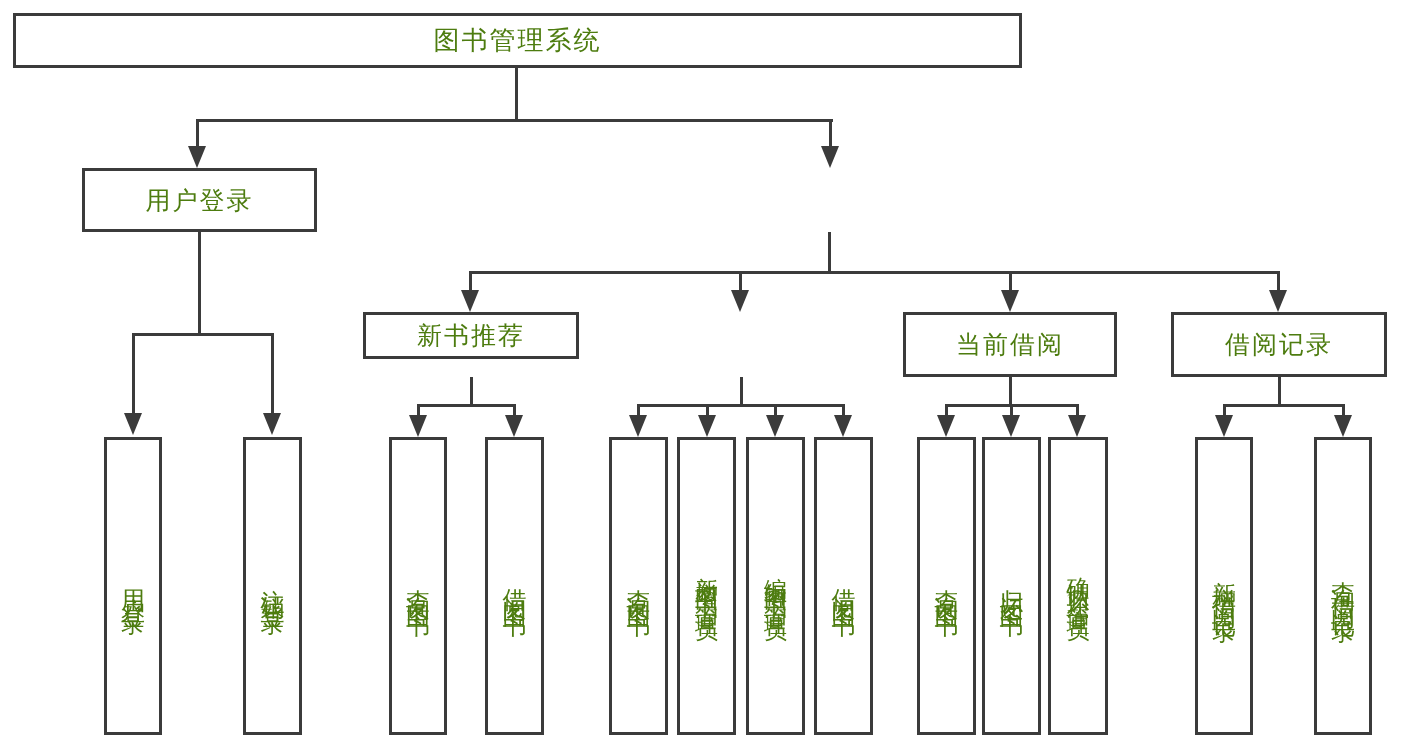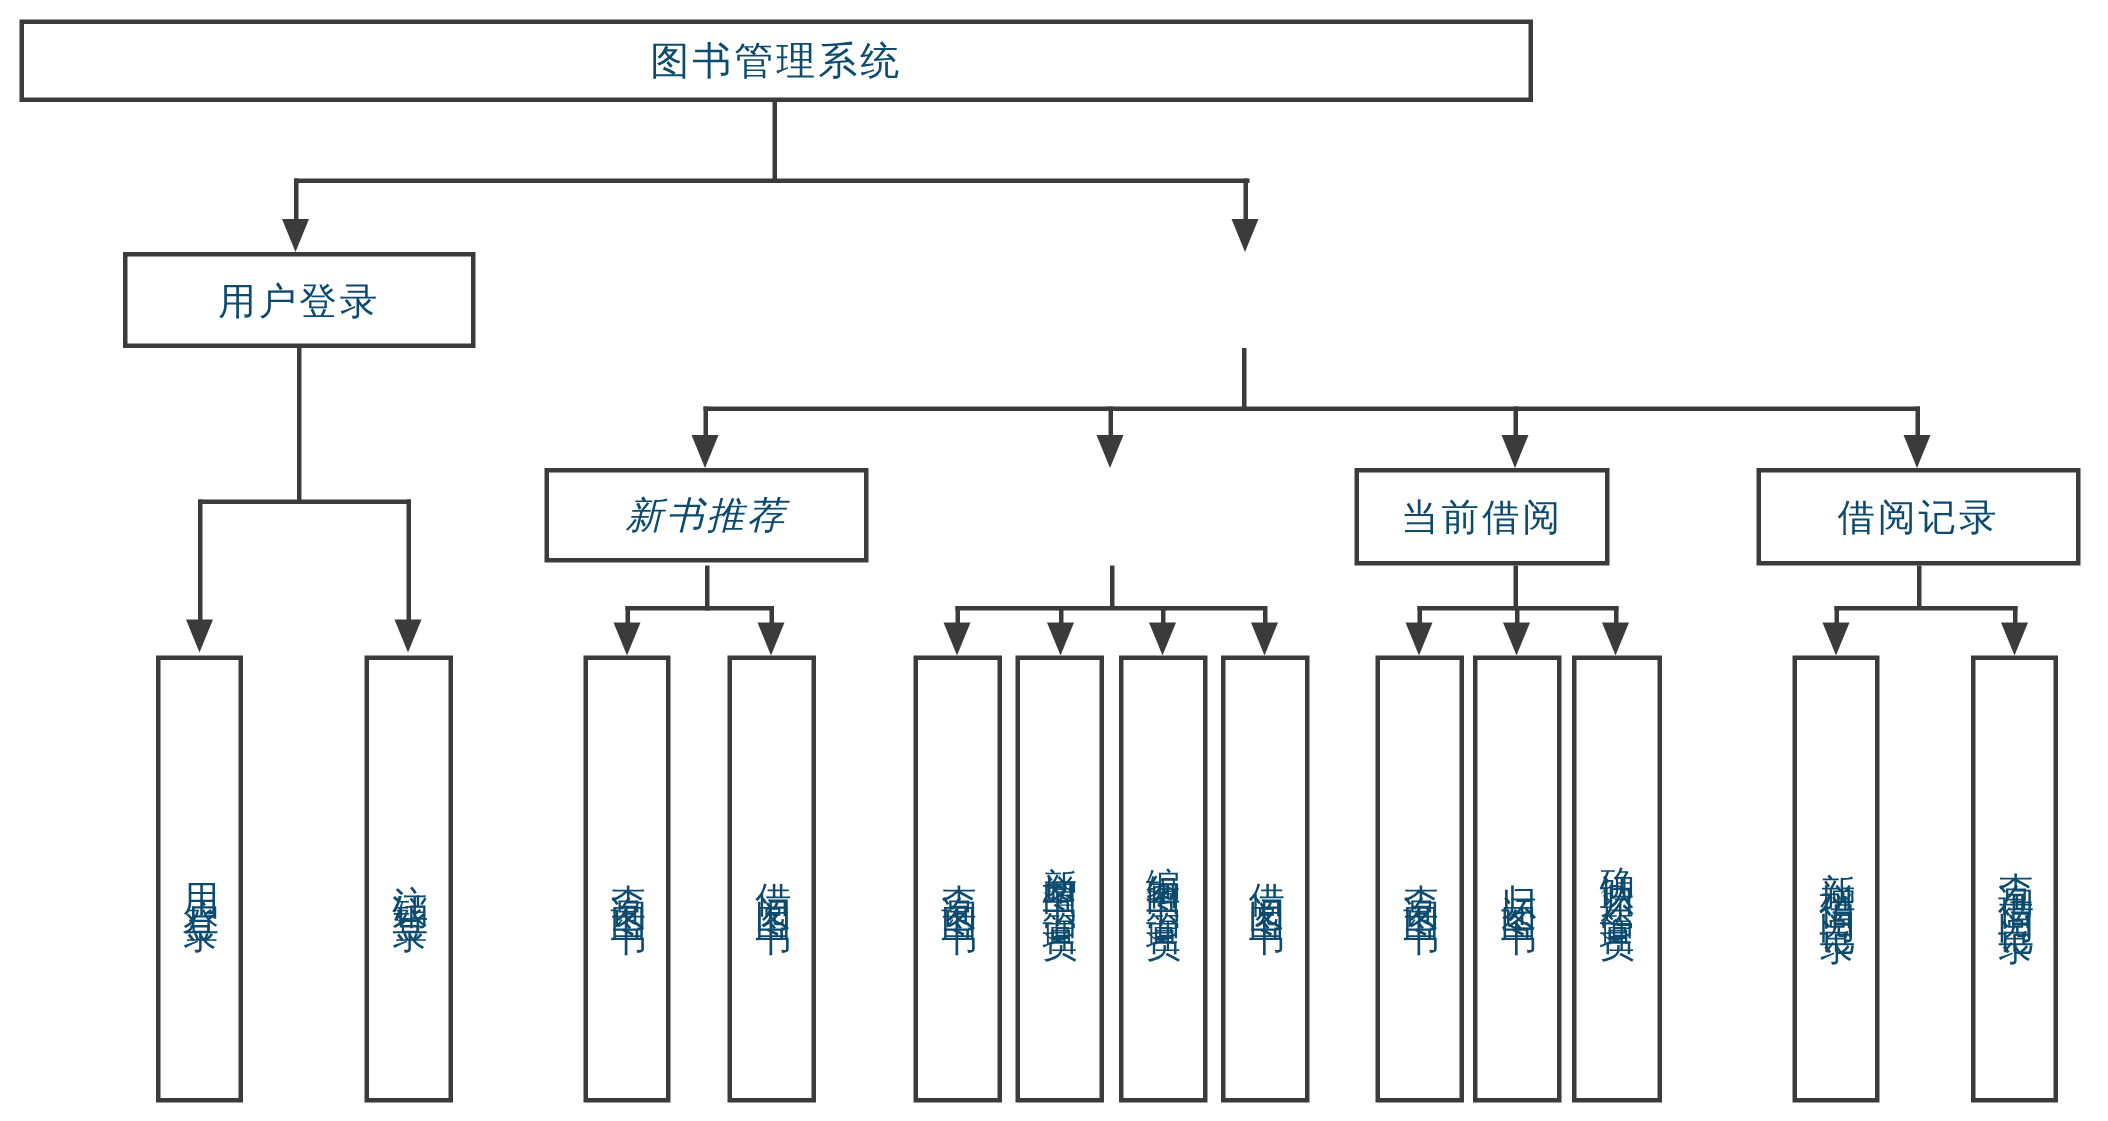--- a/index.html
+++ b/index.html
@@ -4,21 +4,21 @@
 <style>
   html,body{margin:0;padding:0;background:#ffffff;}
   .stage{
     position:relative;width:1405px;height:747px;background:#ffffff;overflow:hidden;
     font-family:"Liberation Sans","DejaVu Sans",sans-serif;color:#222222;
   }
   .node{
     position:absolute;box-sizing:border-box;border:3px solid #3b3b3b;background:#ffffff;
     display:flex;align-items:center;justify-content:center;text-align:center;
   }
-  .node .lbl{font-size:25px;letter-spacing:2px;color:#0c4a6e;white-space:nowrap;}
+  .node .lbl{font-size:25px;letter-spacing:2px;color:#4d7c0f;white-space:nowrap;}
   .node.root .lbl{font-size:26px;}
   .node.leaf .lbl{
     writing-mode:vertical-rl;text-orientation:mixed;
     font-size:24px;letter-spacing:8px;line-height:1;white-space:nowrap;
   }
   .node.leaf.long .lbl{letter-spacing:6px;font-size:23px;}
   .seg{position:absolute;background:#3b3b3b;}
   .arrow{
     position:absolute;width:0;height:0;
     border-left:9px solid transparent;border-right:9px solid transparent;
@@ -35,24 +35,24 @@
 <div class="stage">
 
   <div class="node root" style="left:13px;top:13px;width:1009px;height:55px;">
     <span class="lbl">图书管理系统</span>
   </div>
 
   <div class="node" style="left:82px;top:168px;width:235px;height:64px;">
     <span class="lbl">用户登录</span>
   </div>
 
-  <div class="node" style="left:363px;top:312px;width:216px;height:63px;font-style:italic;">
+  <div class="node" style="left:363px;top:312px;width:216px;height:47px;">
     <span class="lbl">新书推荐</span>
   </div>
-  <div class="node" style="left:903px;top:312px;width:170px;height:65px;">
+  <div class="node" style="left:903px;top:312px;width:214px;height:65px;">
     <span class="lbl">当前借阅</span>
   </div>
   <div class="node" style="left:1171px;top:312px;width:216px;height:65px;">
     <span class="lbl">借阅记录</span>
   </div>
 
   <div class="node leaf" style="left:104px;top:437px;width:58px;height:298px;">
     <span class="lbl">用户登录</span>
   </div>
   <div class="node leaf" style="left:243px;top:437px;width:59px;height:298px;">

